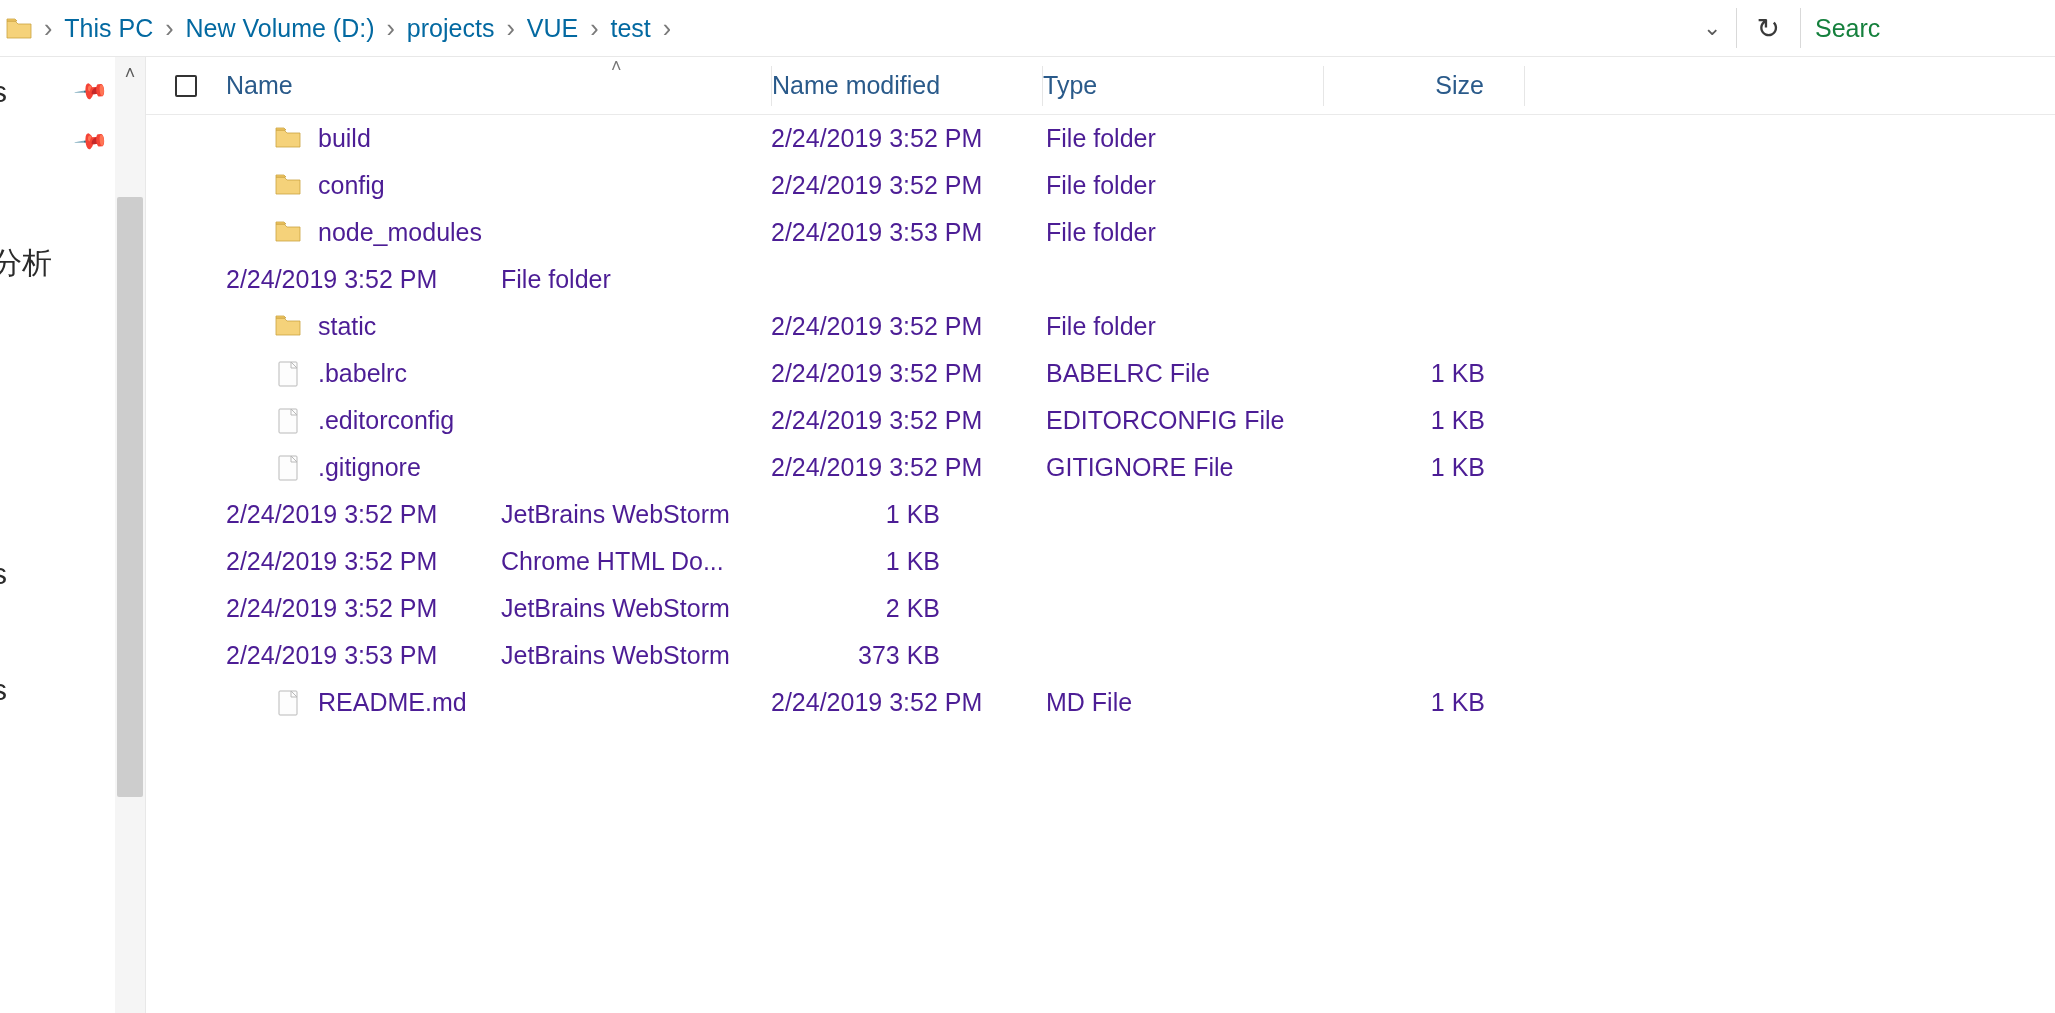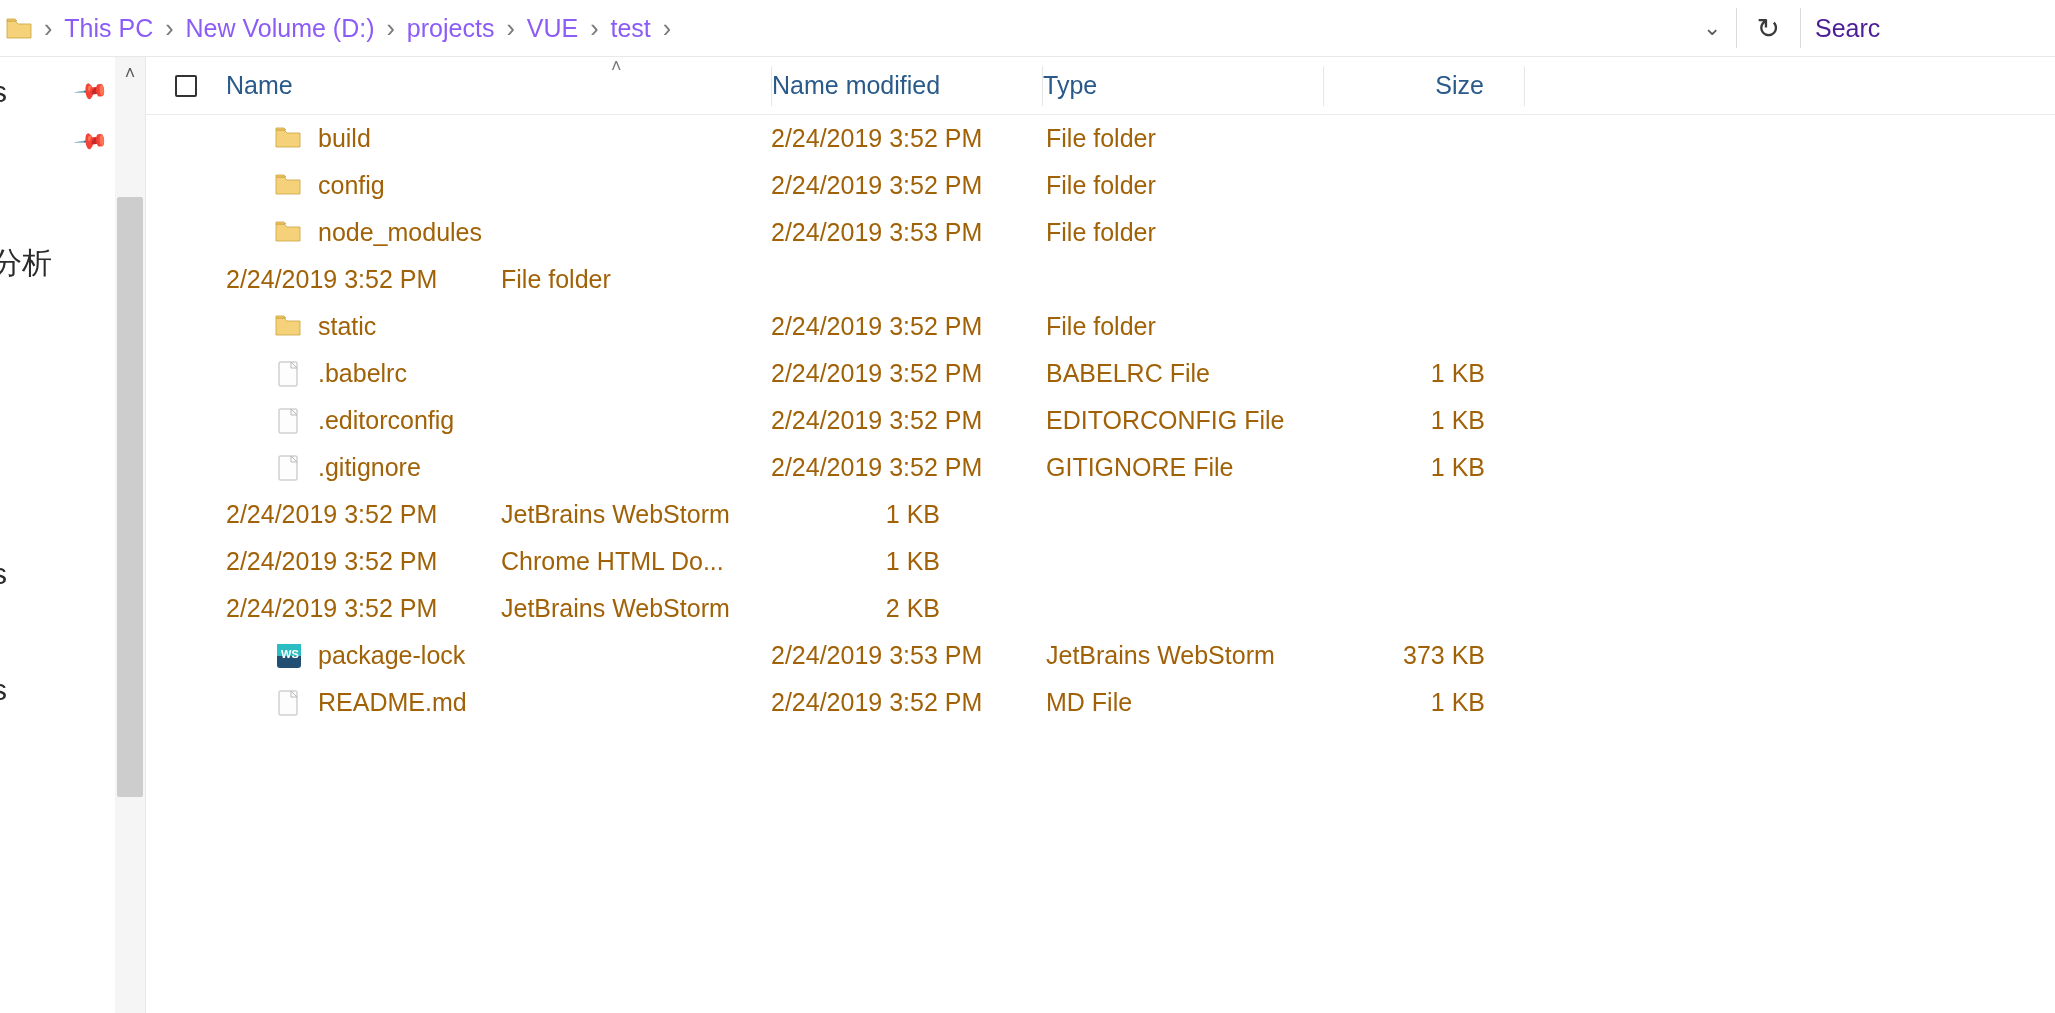--- a/index.html
+++ b/index.html
@@ -17,37 +17,37 @@
     display: flex; align-items: center;
     height: 56px; padding: 0 0 0 0;
     border-bottom: 0;
   }
   .addr .folder-ico {
     width: 30px; height: 30px; margin: 0 8px 0 4px;
     display: inline-flex; align-items: center; justify-content: center;
   }
   .addr .crumbs { display: flex; align-items: center; flex: 1; }
   .addr .crumb {
-    padding: 4px 10px; color: #8b5cf6; white-space: nowrap;
+    padding: 4px 10px; color: #0369a1; white-space: nowrap;
   }
   .addr .chev {
     color: #7a7a7a; padding: 0 2px;
   }
   .addr .spacer { flex: 1; }
   .addr .dropdown-chev {
     color: #5a5a5a; padding: 0 10px; font-size: 22px;
   }
   .addr .refresh {
     padding: 0 16px; color: #3a3a3a; font-size: 28px;
   }
   .addr .sep {
     width: 1px; height: 40px; background: #d9d9d9; margin: 0 4px;
   }
   .addr .search {
-    width: 250px; padding: 4px 10px; color: #4c1d95;
+    width: 250px; padding: 4px 10px; color: #15803d;
   }
 
   
   .body {
     display: flex; height: calc(1013px - 56px);
     border-top: 1px solid #e8e8e8;
   }
 
   
   .sidebar {
@@ -104,21 +104,21 @@
   }
   .headers .sort-ind {
     position: absolute; top: -1px; left: 465px;
     color: #777; font-size: 18px;
   }
 
   .rows { flex: 1; overflow: hidden; }
   .row {
     display: flex; align-items: center;
     height: 47px;
-    color: #a16207;
+    color: #4c1d95;
   }
   .row .c-check { flex: 0 0 80px; }
   .row .c-name {
     flex: 0 0 545px; display: flex; align-items: center; gap: 14px;
     padding-left: 48px;
   }
   .row .c-date { flex: 0 0 275px; }
   .row .c-type { flex: 0 0 280px; white-space: nowrap; overflow: hidden; text-overflow: ellipsis; }
   .row .c-size { flex: 0 0 195px; text-align: right; padding-right: 36px; }
 
@@ -309,28 +309,20 @@
           <div class="c-size">1 KB</div>
         </div>
         <div class="row">
           <div class="c-check"></div>
           <div class="c-date">2/24/2019 3:52 PM</div>
           <div class="c-type">JetBrains WebStorm</div>
           <div class="c-size">2 KB</div>
         </div>
         <div class="row">
           <div class="c-check"></div>
-          <div class="c-name">
-            <span class="ficon">
-              <svg width="28" height="28" viewBox="0 0 28 28">
-                <use href="#ico-ws"></use>
-              </svg>
-            </span>
-            <span>package-lock</span>
-          </div>
           <div class="c-date">2/24/2019 3:53 PM</div>
           <div class="c-type">JetBrains WebStorm</div>
           <div class="c-size">373 KB</div>
         </div>
         <div class="row">
           <div class="c-check"></div>
           <div class="c-name">
             <span class="ficon">
               <svg width="28" height="28" viewBox="0 0 28 28">
                 <use href="#ico-file"></use>

